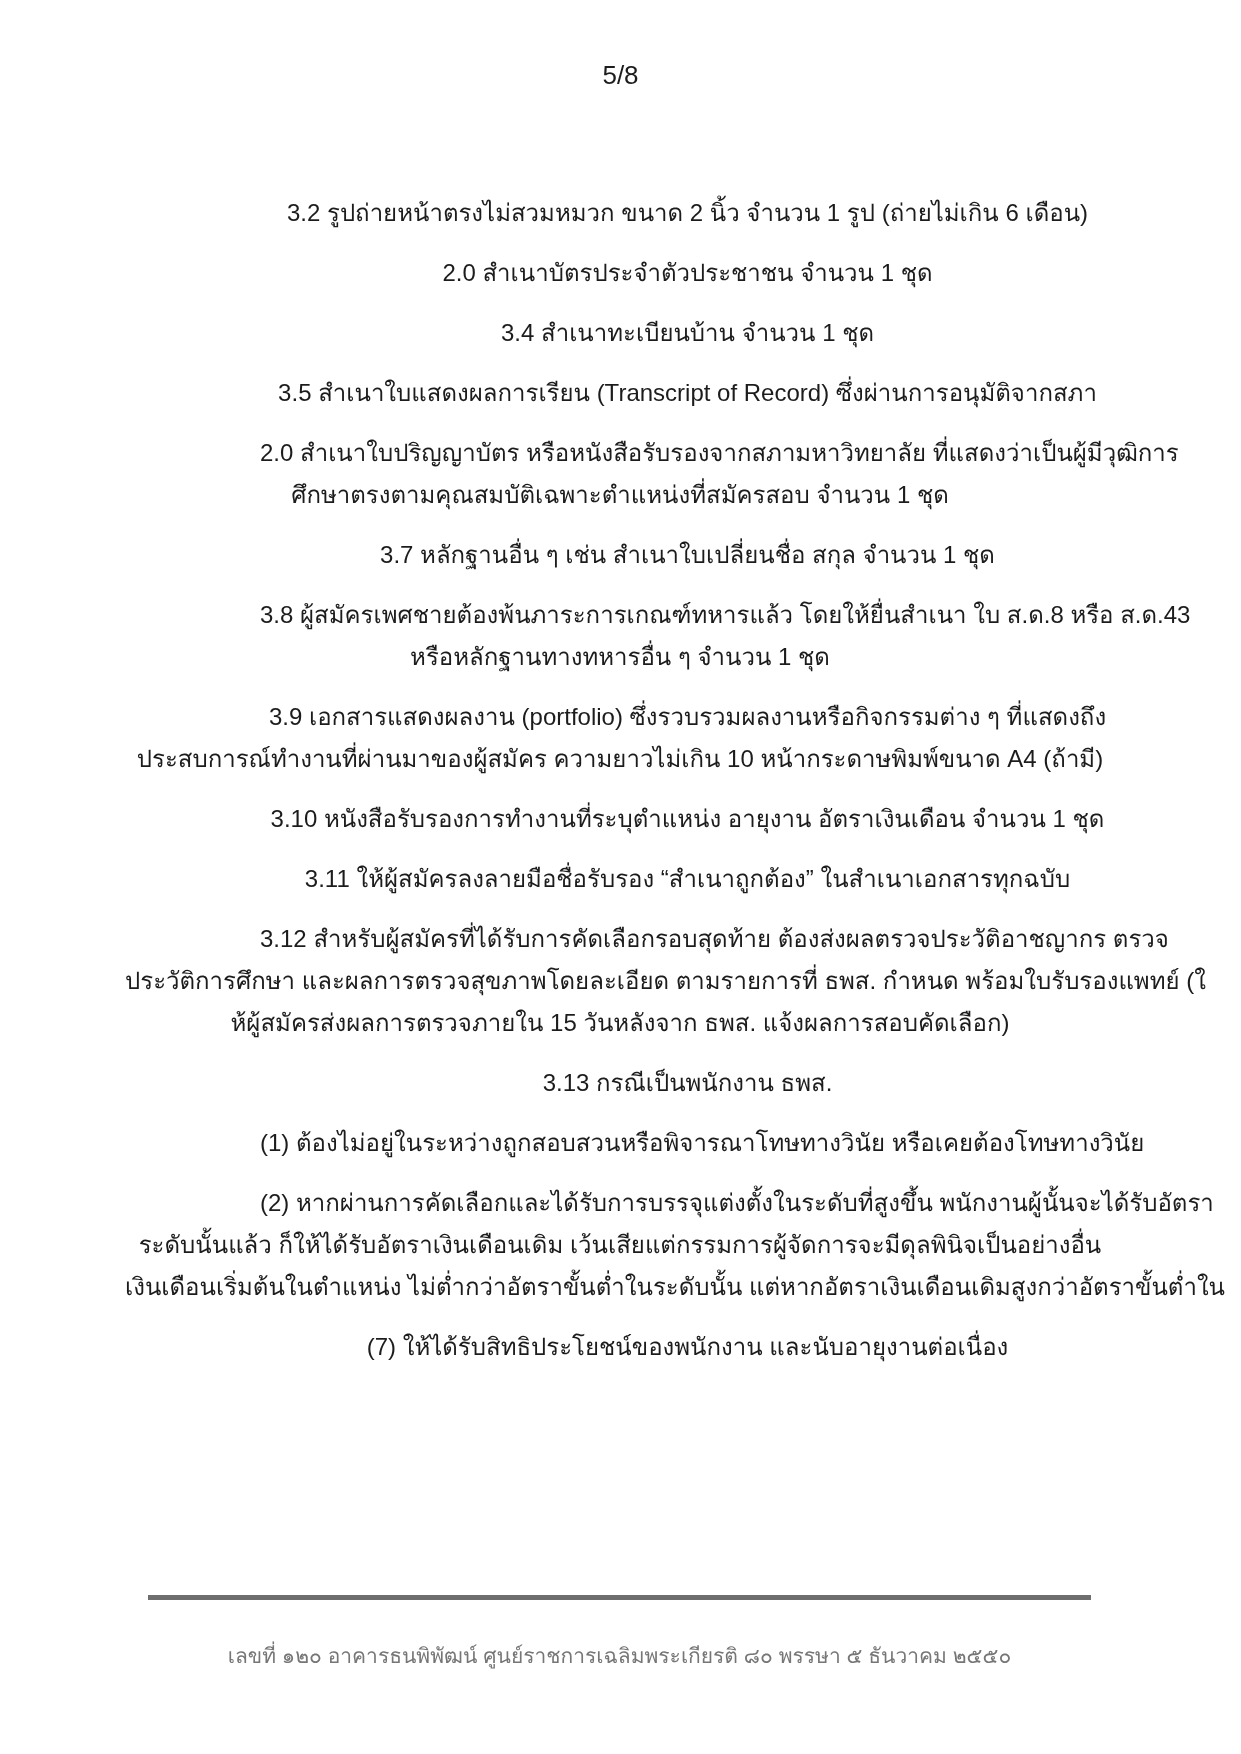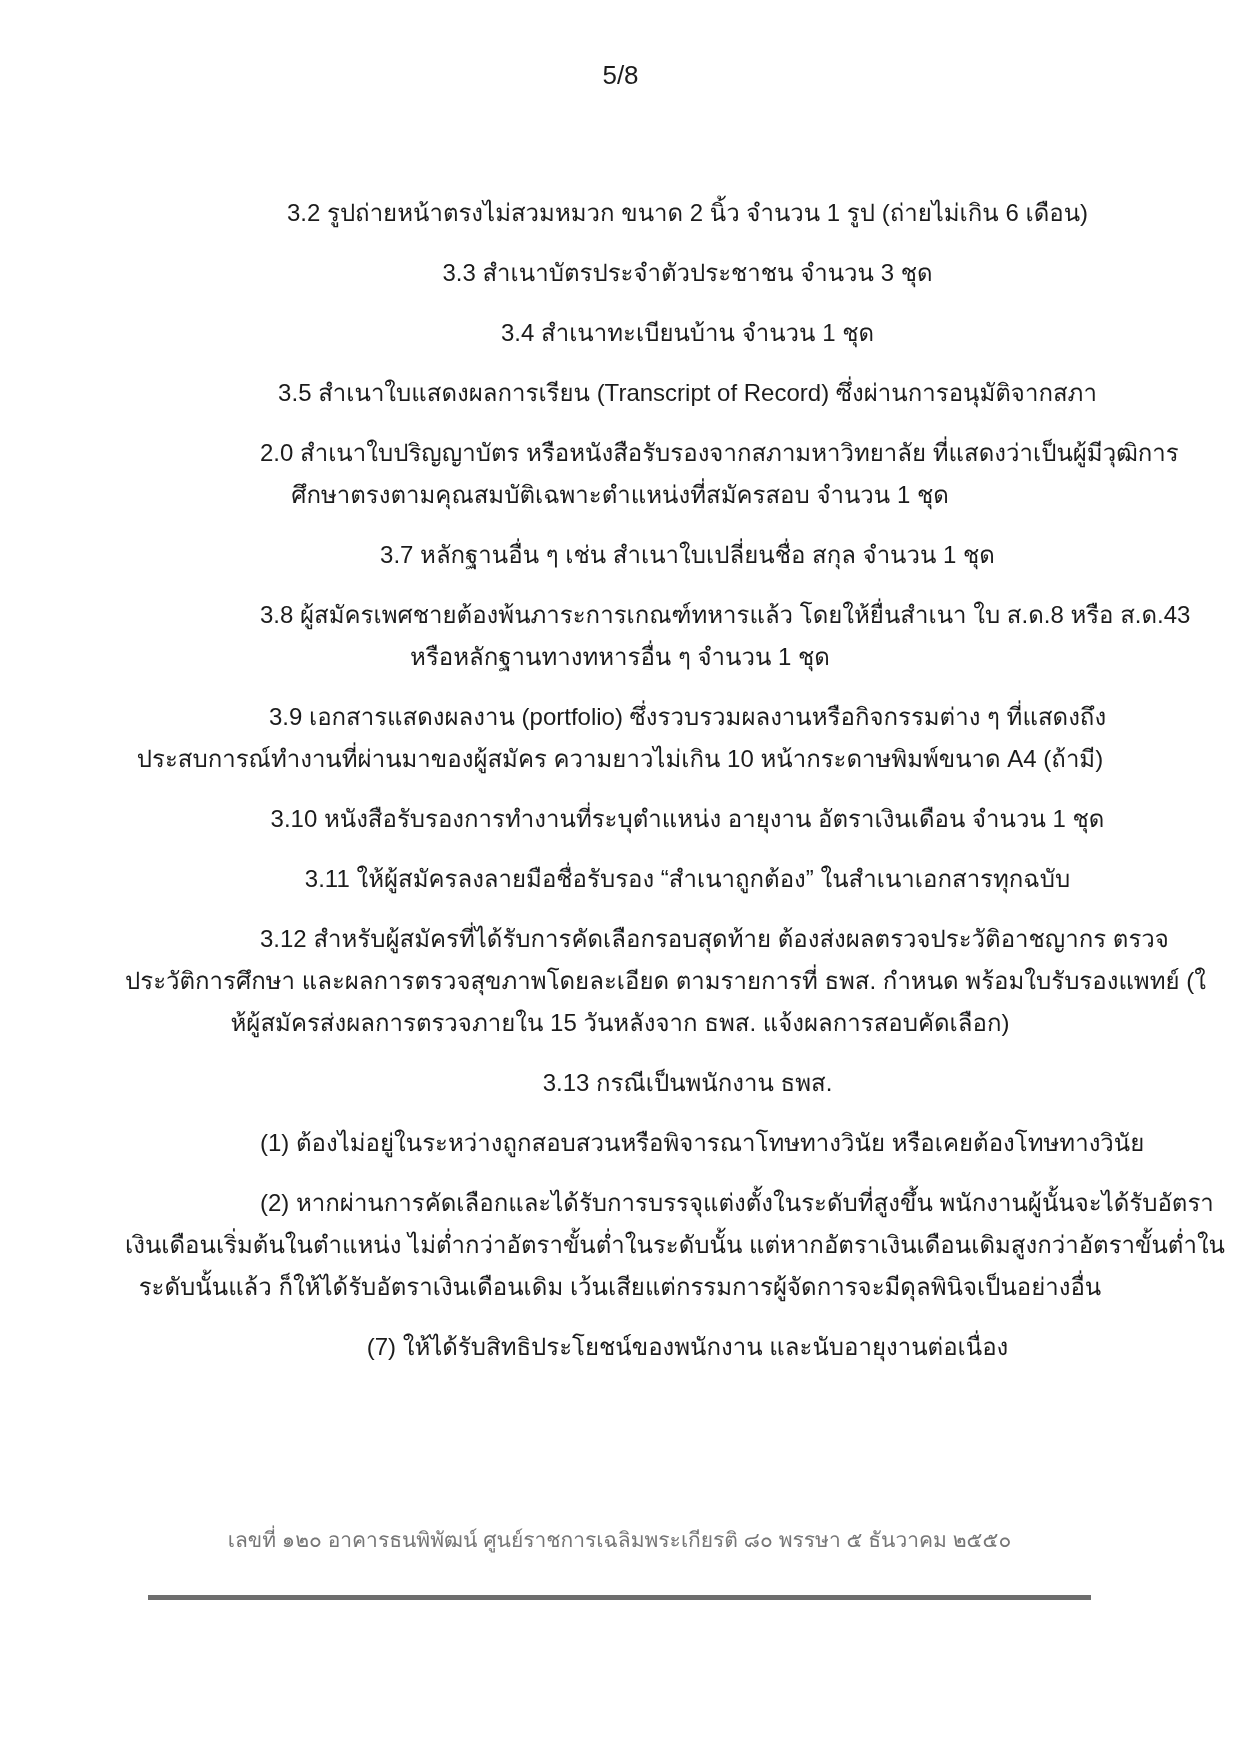--- a/index.html
+++ b/index.html
@@ -48,21 +48,21 @@
   .footer-rule {
     position: absolute;
     top: 1595px;
     left: 148px;
     width: 943px;
     height: 5px;
     background: #6e6e6e;
   }
   .footer {
     position: absolute;
-    top: 1522px;
+    top: 1638px;
     left: 148px;
     width: 943px;
     text-align: center;
     color: #767676;
   }
   .footer .footer-line {
     font-size: 21px;
     line-height: 35px;
     white-space: nowrap;
   }
@@ -74,21 +74,21 @@
 
   <div class="page-number">5/8</div>
 
   <div class="content">
 
     <div class="paragraph">
       <div class="line first">3.2 รูปถ่ายหน้าตรงไม่สวมหมวก ขนาด 2 นิ้ว จำนวน 1 รูป (ถ่ายไม่เกิน 6 เดือน)</div>
     </div>
 
     <div class="paragraph">
-      <div class="line first">3.3 สำเนาบัตรประจำตัวประชาชน จำนวน 3 ชุด</div>
+      <div class="line first">2.0 สำเนาบัตรประจำตัวประชาชน จำนวน 1 ชุด</div>
     </div>
 
     <div class="paragraph">
       <div class="line first">3.4 สำเนาทะเบียนบ้าน จำนวน 1 ชุด</div>
     </div>
 
     <div class="paragraph">
       <div class="line first">3.5 สำเนาใบแสดงผลการเรียน (Transcript of Record) ซึ่งผ่านการอนุมัติจากสภา</div>
     </div>
 
@@ -128,22 +128,22 @@
     <div class="paragraph">
       <div class="line first">3.13 กรณีเป็นพนักงาน ธพส.</div>
     </div>
 
     <div class="paragraph">
       <div class="line first">(1) ต้องไม่อยู่ในระหว่างถูกสอบสวนหรือพิจารณาโทษทางวินัย หรือเคยต้องโทษทางวินัย</div>
     </div>
 
     <div class="paragraph">
       <div class="line first">(2) หากผ่านการคัดเลือกและได้รับการบรรจุแต่งตั้งในระดับที่สูงขึ้น พนักงานผู้นั้นจะได้รับอัตรา</div>
+      <div class="line">ระดับนั้นแล้ว ก็ให้ได้รับอัตราเงินเดือนเดิม เว้นเสียแต่กรรมการผู้จัดการจะมีดุลพินิจเป็นอย่างอื่น</div>
       <div class="line">เงินเดือนเริ่มต้นในตำแหน่ง ไม่ต่ำกว่าอัตราขั้นต่ำในระดับนั้น แต่หากอัตราเงินเดือนเดิมสูงกว่าอัตราขั้นต่ำใน</div>
-      <div class="line">ระดับนั้นแล้ว ก็ให้ได้รับอัตราเงินเดือนเดิม เว้นเสียแต่กรรมการผู้จัดการจะมีดุลพินิจเป็นอย่างอื่น</div>
     </div>
 
     <div class="paragraph">
       <div class="line first">(7) ให้ได้รับสิทธิประโยชน์ของพนักงาน และนับอายุงานต่อเนื่อง</div>
     </div>
 
   </div>
 
   <div class="footer-rule"></div>
 

